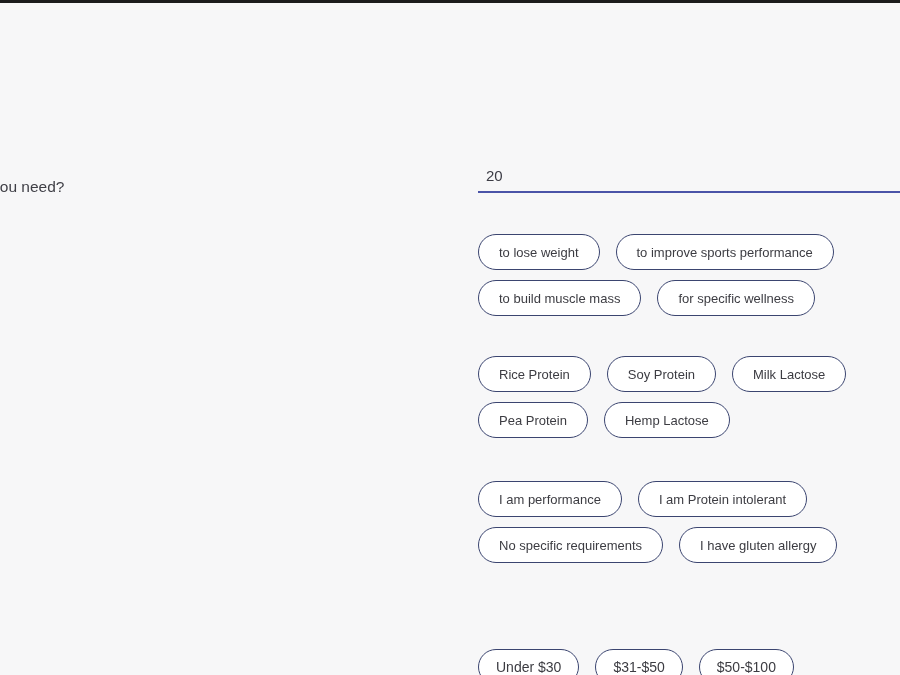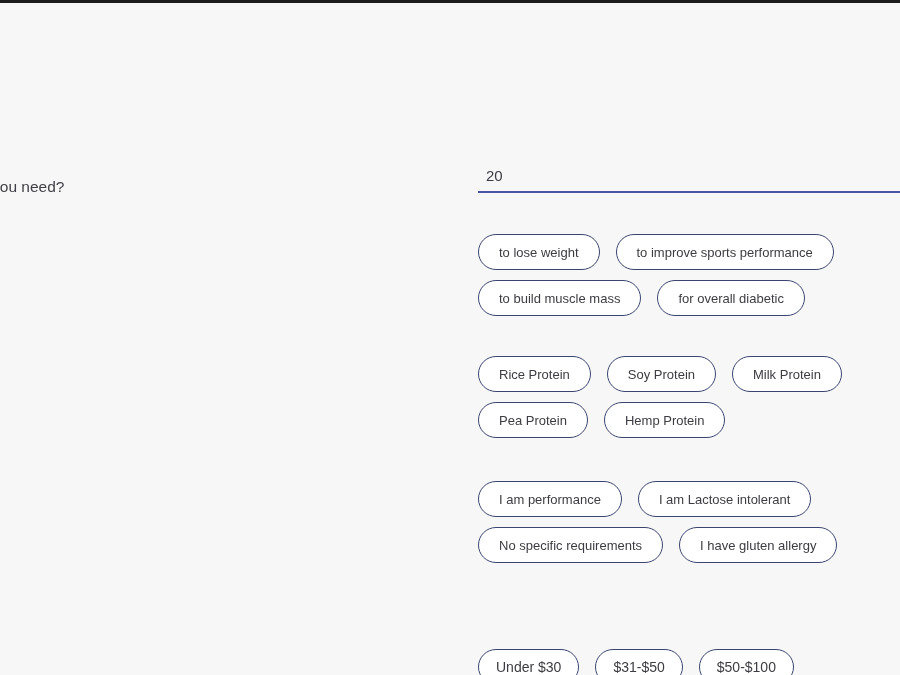--- a/index.html
+++ b/index.html
@@ -130,44 +130,44 @@
     </div>
   </div>
 
   <div class="form-row" id="row-purpose">
     <div class="q-label">What do you need it for?</div>
     <div class="field-col">
       <div class="chips">
         <div class="chip">to lose weight</div>
         <div class="chip">to improve sports performance</div>
         <div class="chip">to build muscle mass</div>
-        <div class="chip">for overall diabetic</div>
+        <div class="chip">for specific wellness</div>
       </div>
     </div>
   </div>
 
   <div class="form-row" id="row-preference">
     <div class="q-label">Protein preferences:</div>
     <div class="field-col">
       <div class="chips">
         <div class="chip">Rice Protein</div>
         <div class="chip">Soy Protein</div>
-        <div class="chip">Milk Protein</div>
+        <div class="chip">Milk Lactose</div>
         <div class="chip">Pea Protein</div>
-        <div class="chip">Hemp Protein</div>
+        <div class="chip">Hemp Lactose</div>
       </div>
     </div>
   </div>
 
   <div class="form-row" id="row-requirements">
     <div class="q-label">Any specific requirements:</div>
     <div class="field-col">
       <div class="chips">
         <div class="chip">I am performance</div>
-        <div class="chip">I am Lactose intolerant</div>
+        <div class="chip">I am Protein intolerant</div>
         <div class="chip">No specific requirements</div>
         <div class="chip">I have gluten allergy</div>
       </div>
     </div>
   </div>
 
   <div class="form-row" id="row-budget">
     <div class="q-label">What is your budget?</div>
     <div class="field-col">
       <div class="chips">

